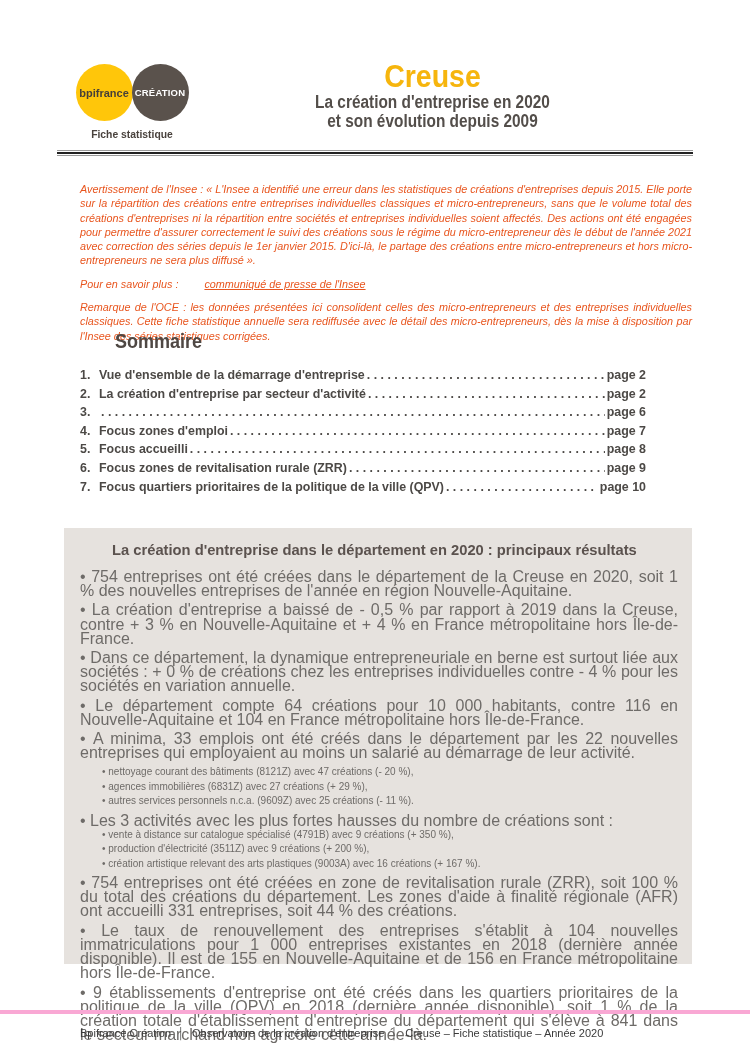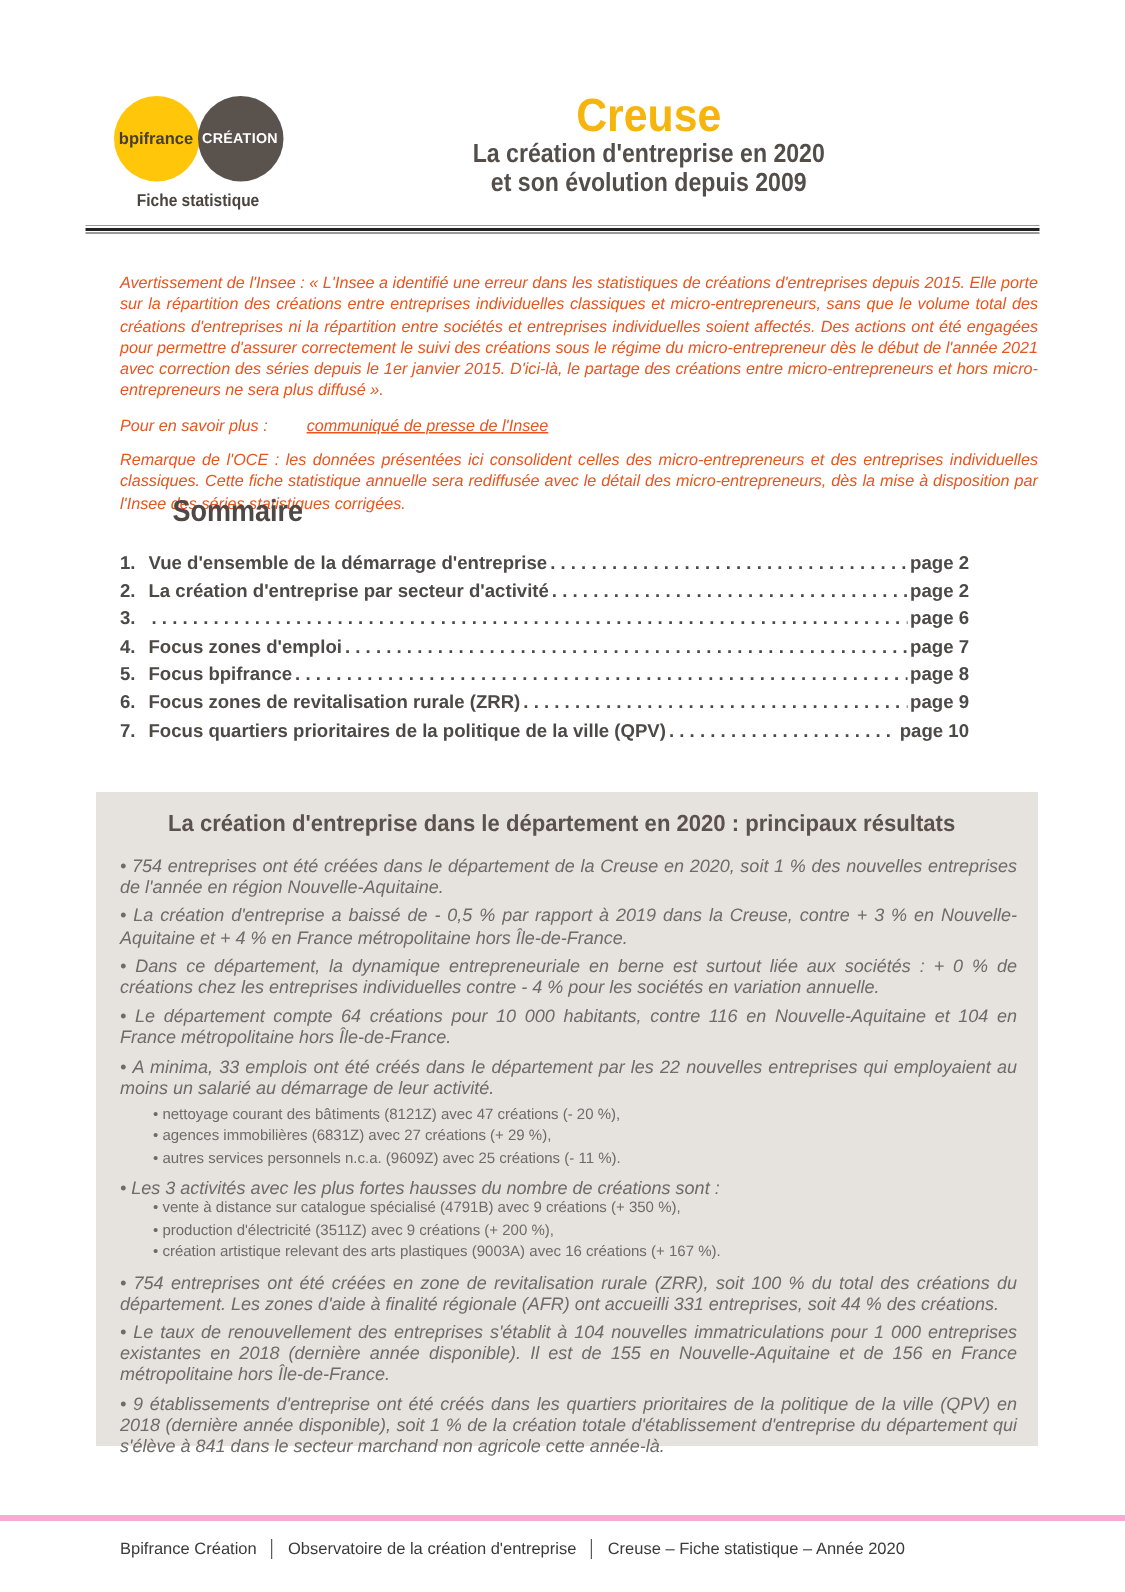--- a/index.html
+++ b/index.html
@@ -52,21 +52,21 @@
   .toc-num{width:19px;flex:0 0 auto;}
   .toc-label{white-space:nowrap;flex:0 0 auto;}
   .toc-dots{flex:1 1 auto;overflow:hidden;white-space:nowrap;margin:0 2px;}
   .toc-page{flex:0 0 auto;white-space:nowrap;}
 
   
   .results-panel{position:absolute;top:528px;left:64px;width:628px;height:436px;
     background:var(--panel-bg);padding:10px 14px 12px 16px;}
   .results-panel h3{margin:3px 0 11px 32px;font-size:15.5px;font-weight:bold;color:var(--panel-heading);
     transform:scaleX(.95);transform-origin:left;white-space:nowrap;}
-  .bullet-item{color:var(--panel-text);font-size:12px;line-height:14.2px;text-align:justify;margin:0 0 5px 0;font-style:italic;}
+  .bullet-item{color:var(--panel-text);font-size:16px;line-height:14.2px;text-align:justify;margin:0 0 5px 0;}
   .bullet-item::before{content:"\2022\00a0";}
   .sub-bullet{color:var(--panel-text);font-size:10px;line-height:14.4px;margin:0 0 0 22px;text-align:left;}
   .sub-bullet::before{content:"\2022\00a0";}
   .sub-group{margin-bottom:5px;}
 
   
   footer{position:absolute;top:1010px;left:0;right:0;border-top:4px solid #f9a8d4;
     padding:13px 0 0 80px;font-size:11px;color:var(--footer-text);}
   .footer-sep{margin:0 7px;color:#555;}
 </style>
@@ -127,21 +127,21 @@
 
   <div class="toc-item">
     <span class="toc-num">4.</span>
     <span class="toc-label">Focus zones d'emploi</span>
     <span class="toc-dots"> . . . . . . . . . . . . . . . . . . . . . . . . . . . . . . . . . . . . . . . . . . . . . . . . . . . . . . . . . . . . . . . . . . . . . . . . . . . . . . . . . . . . . . . . . . . . . . . . . . . . . . . . . . . . . . . . . . . . . . . .</span>
     <span class="toc-page">page 7</span>
   </div>
 
   <div class="toc-item">
     <span class="toc-num">5.</span>
-    <span class="toc-label">Focus bpifrance</span>
+    <span class="toc-label">Focus accueilli</span>
     <span class="toc-dots"> . . . . . . . . . . . . . . . . . . . . . . . . . . . . . . . . . . . . . . . . . . . . . . . . . . . . . . . . . . . . . . . . . . . . . . . . . . . . . . . . . . . . . . . . . . . . . . . . . . . . . . . . . . . . . . . . . . . . . . . .</span>
     <span class="toc-page">page 8</span>
   </div>
 
   <div class="toc-item">
     <span class="toc-num">6.</span>
     <span class="toc-label">Focus zones de revitalisation rurale (ZRR)</span>
     <span class="toc-dots"> . . . . . . . . . . . . . . . . . . . . . . . . . . . . . . . . . . . . . . . . . . . . . . . . . . . . . . . . . . . . . . . . . . . . . . . . . . . . . . . . . . . . . . . . . . . . . . . . . . . . . . . . . . . . . . . . . . . . . . . .</span>
     <span class="toc-page">page 9</span>
   </div>

